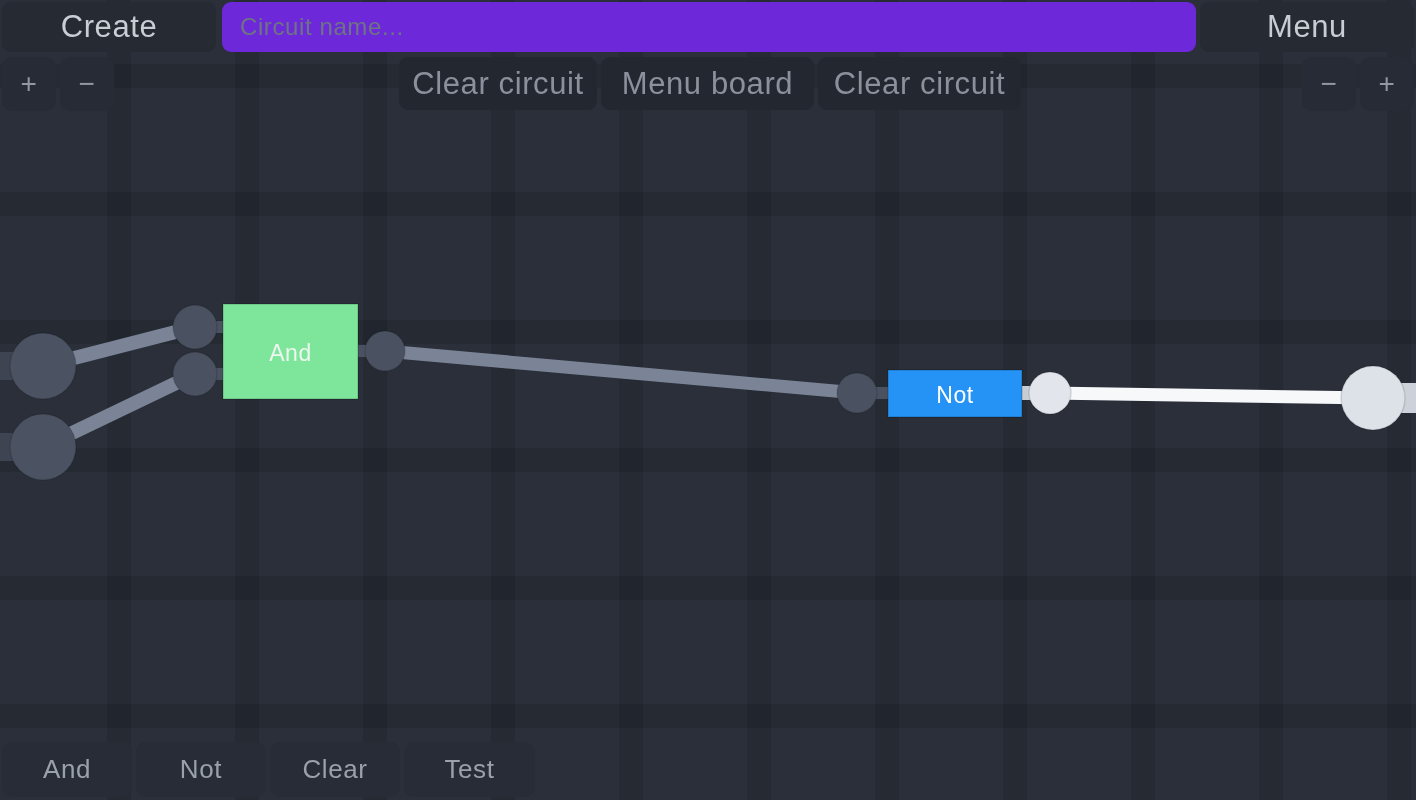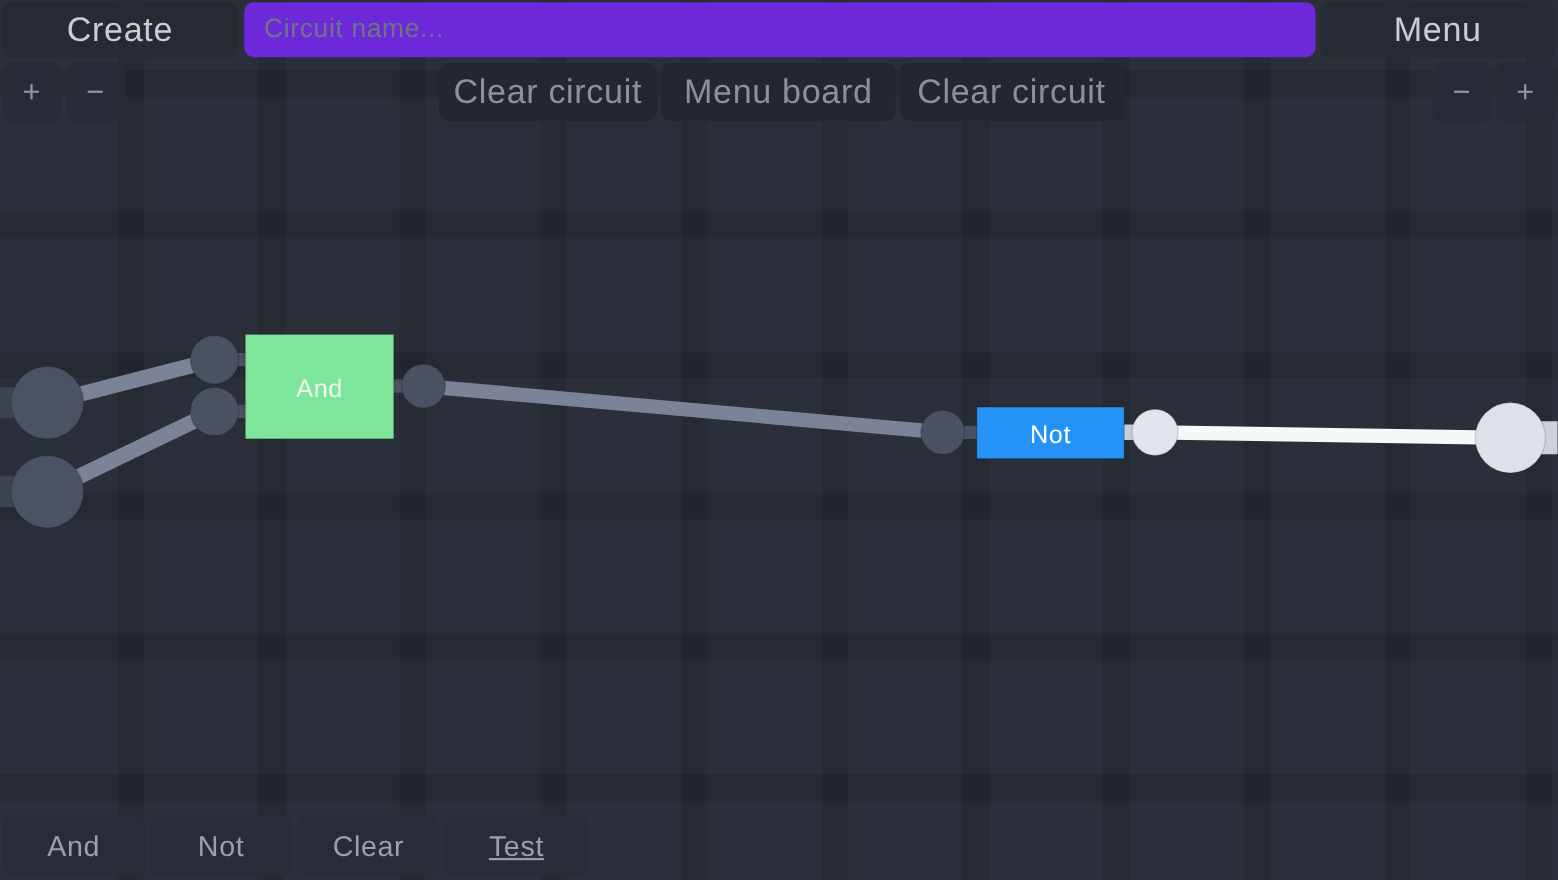--- a/index.html
+++ b/index.html
@@ -82,13 +82,13 @@
 <button class="btn tab-btn" style="left:399px; top:57px; width:198px; height:53px;">Clear circuit</button>
 <button class="btn tab-btn" style="left:601px; top:57px; width:213px; height:53px;">Menu board</button>
 <button class="btn tab-btn" style="left:818px; top:57px; width:203px; height:53px;">Clear circuit</button>
 
 <button class="btn zoom-btn" style="left:1302px; top:57px; width:54px; height:54px;">−</button>
 <button class="btn zoom-btn" style="left:1360px; top:57px; width:54px; height:54px;">+</button>
 
 <button class="btn toolbox-btn" style="left:2px; top:742px; width:130px; height:55px;">And</button>
 <button class="btn toolbox-btn" style="left:136px; top:742px; width:130px; height:55px;">Not</button>
 <button class="btn toolbox-btn" style="left:270px; top:742px; width:130px; height:55px;">Clear</button>
-<button class="btn toolbox-btn" style="left:404px; top:742px; width:131px; height:55px;text-decoration:underline;">Test</button>
+<button class="btn toolbox-btn" style="left:404px; top:742px; width:131px; height:55px;">Test</button>
 
 </body></html>

